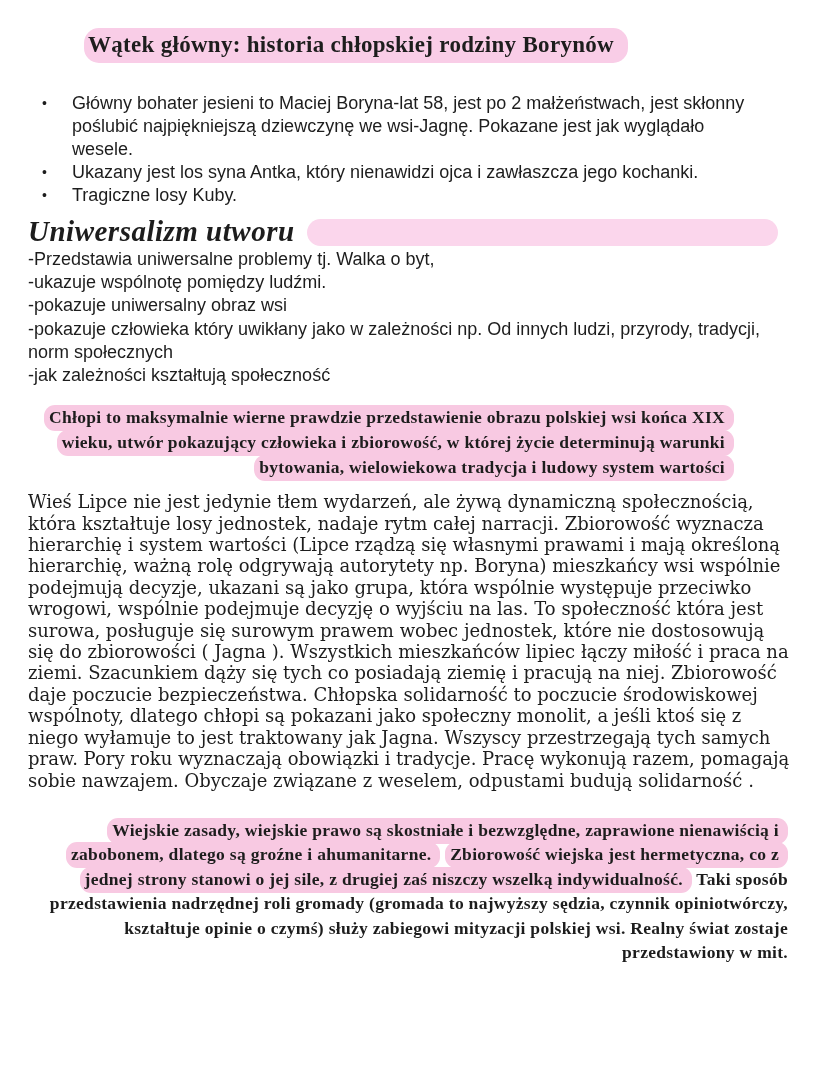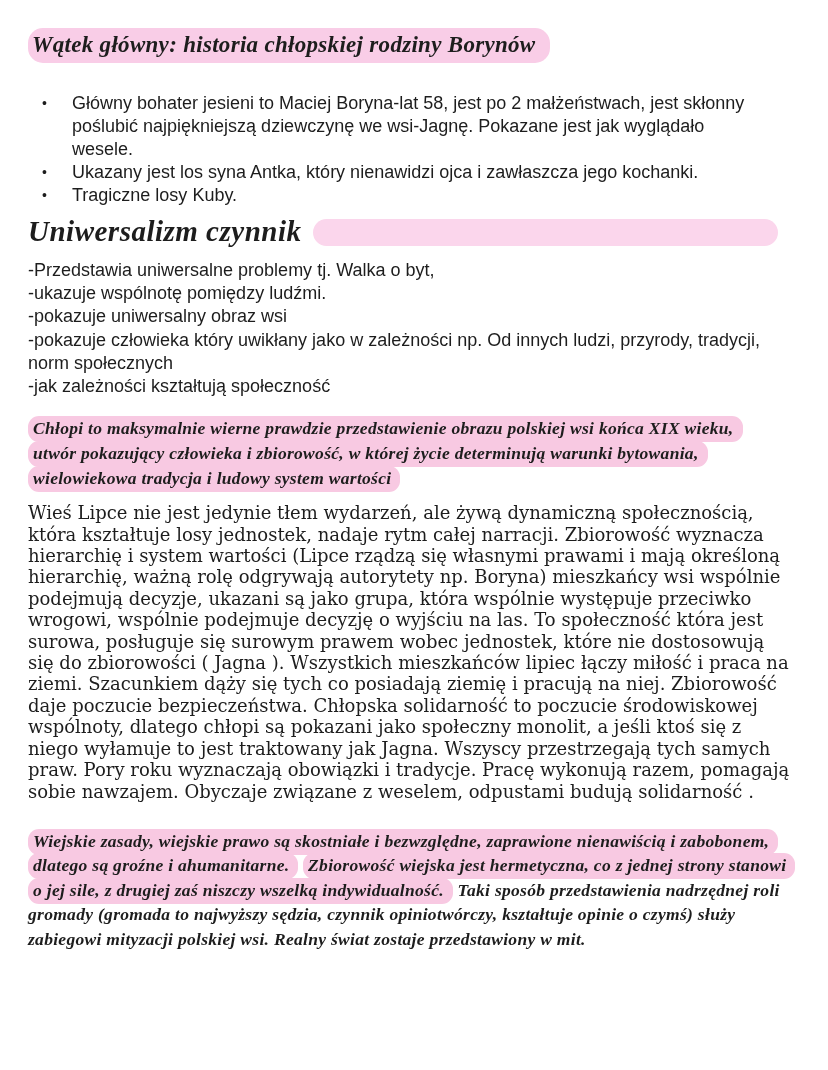--- a/index.html
+++ b/index.html
@@ -19,23 +19,23 @@
   }
   .page {
     position: relative;
     width: 828px; height: 1070px;
     padding: 30px 38px 0 28px;
   }
 
   
   .hand {
     font-family: cursive;
-    font-style: italic;
     font-weight: 600;
     letter-spacing: 0.3px;
+    text-align: right;
   }
 
   .page-title {
     font-size: 23px;
     line-height: 30px;
     width: 600px;
   }
   .title-hl {
     background: var(--title-highlight);
     border-radius: 15px;
@@ -81,21 +81,20 @@
   .pink-bar {
     flex: 1;
     height: 27px;
     margin-right: 12px;
     margin-top: 3px;
     border-radius: 14px;
     background: var(--highlight-bar);
   }
 
   .dash-list {
-    margin-top: 11px;
     font-size: 18px;
     line-height: 23.2px;
     width: 762px;
   }
 
   .quote {
     font-size: 17.5px;
     line-height: 25px;
     font-weight: 600;
   }
@@ -136,21 +135,21 @@
   <section class="tom-section">
     <ul class="bullet-list">
       <li>Główny bohater jesieni to Maciej Boryna-lat 58, jest po 2 małżeństwach, jest skłonny poślubić najpiękniejszą dziewczynę we wsi-Jagnę. Pokazane jest jak wyglądało wesele.</li>
       <li>Ukazany jest los syna Antka, który nienawidzi ojca i zawłaszcza jego kochanki.</li>
       <li>Tragiczne losy Kuby.</li>
     </ul>
   </section>
 
   <section>
     <div class="universalism-row">
-      <h2 class="script-heading">Uniwersalizm czynnik</h2>
+      <h2 class="script-heading">Uniwersalizm utworu</h2>
       <div class="pink-bar"></div>
     </div>
     <div class="dash-list">
       <div>-Przedstawia uniwersalne problemy tj. Walka o byt,</div>
       <div>-ukazuje wspólnotę pomiędzy ludźmi.</div>
       <div>-pokazuje uniwersalny obraz wsi</div>
       <div>-pokazuje człowieka który uwikłany jako w zależności np. Od innych ludzi, przyrody, tradycji, norm społecznych</div>
       <div>-jak zależności kształtują społeczność</div>
     </div>
   </section>

